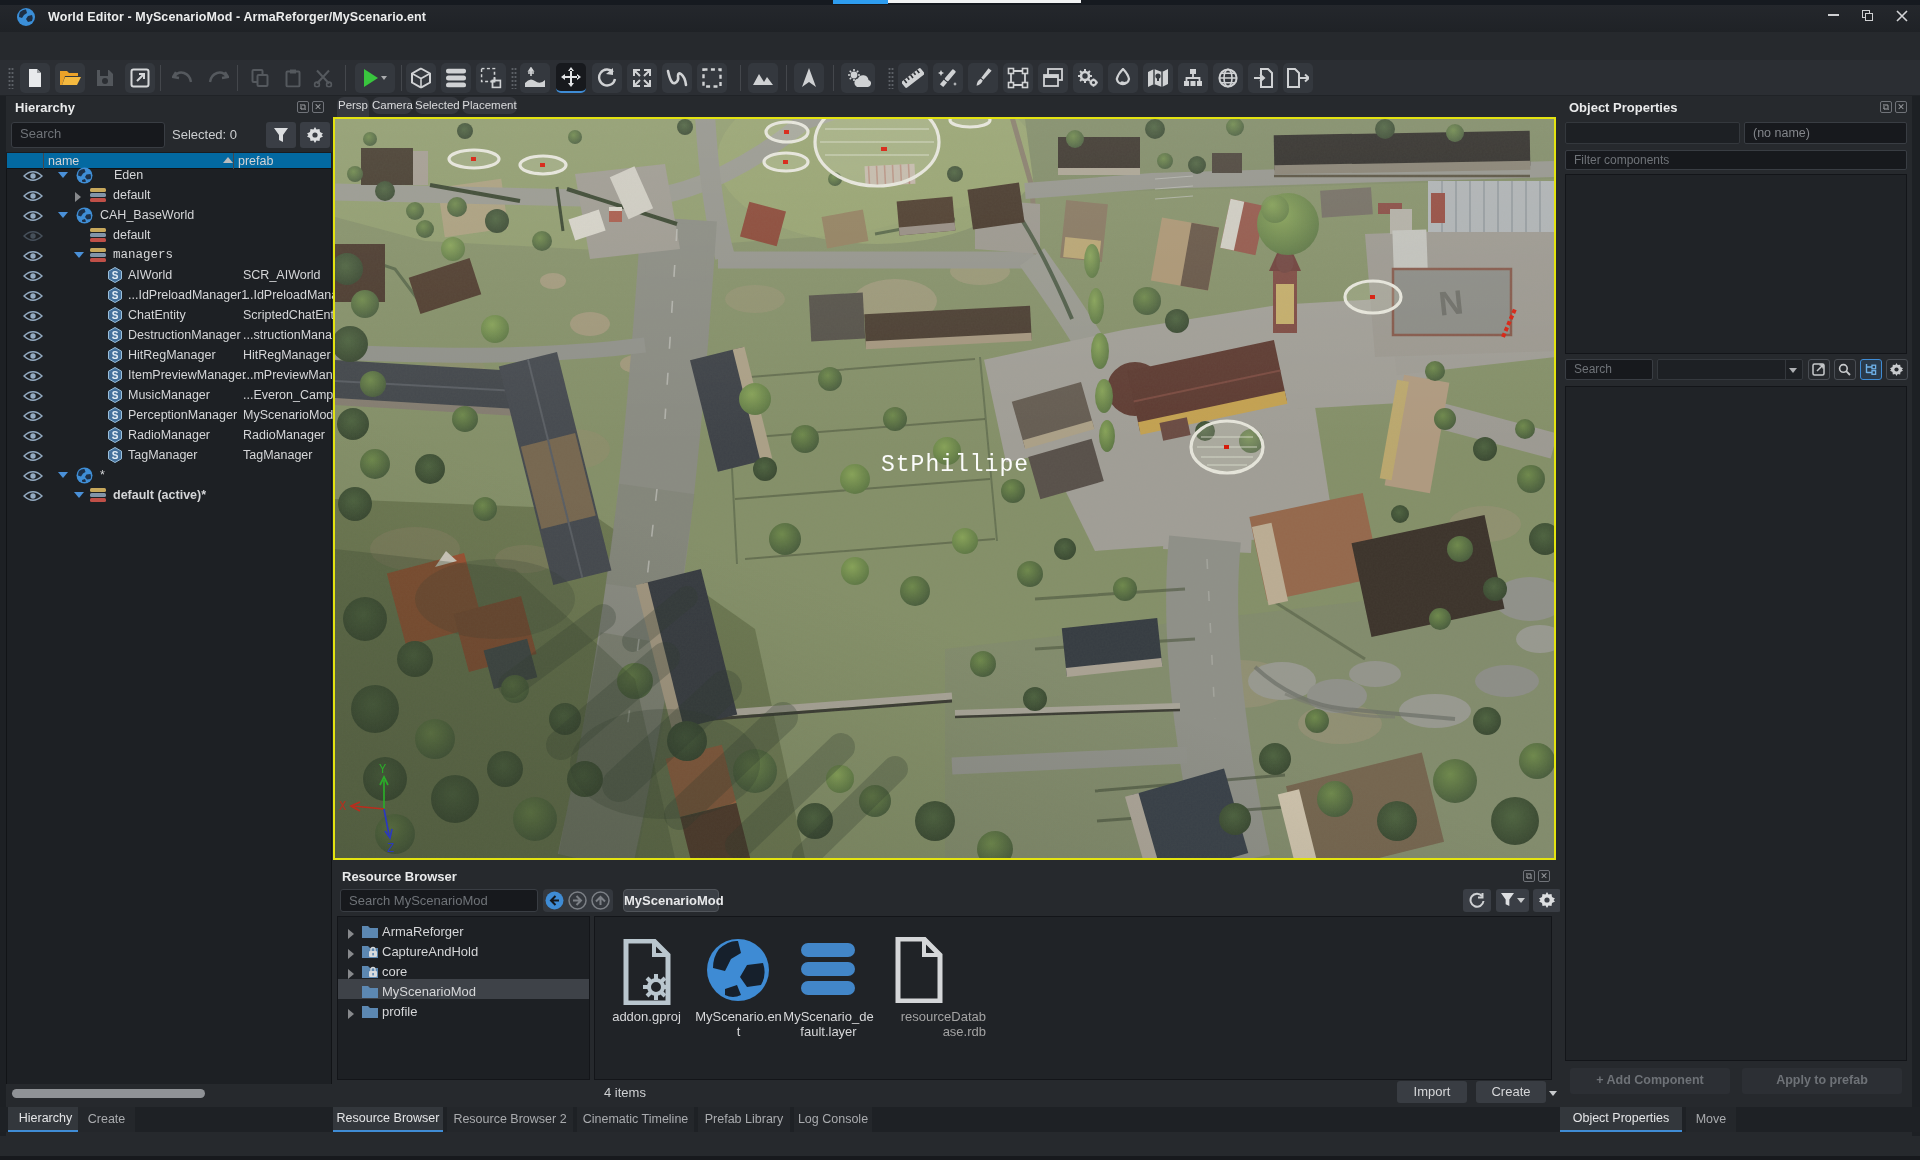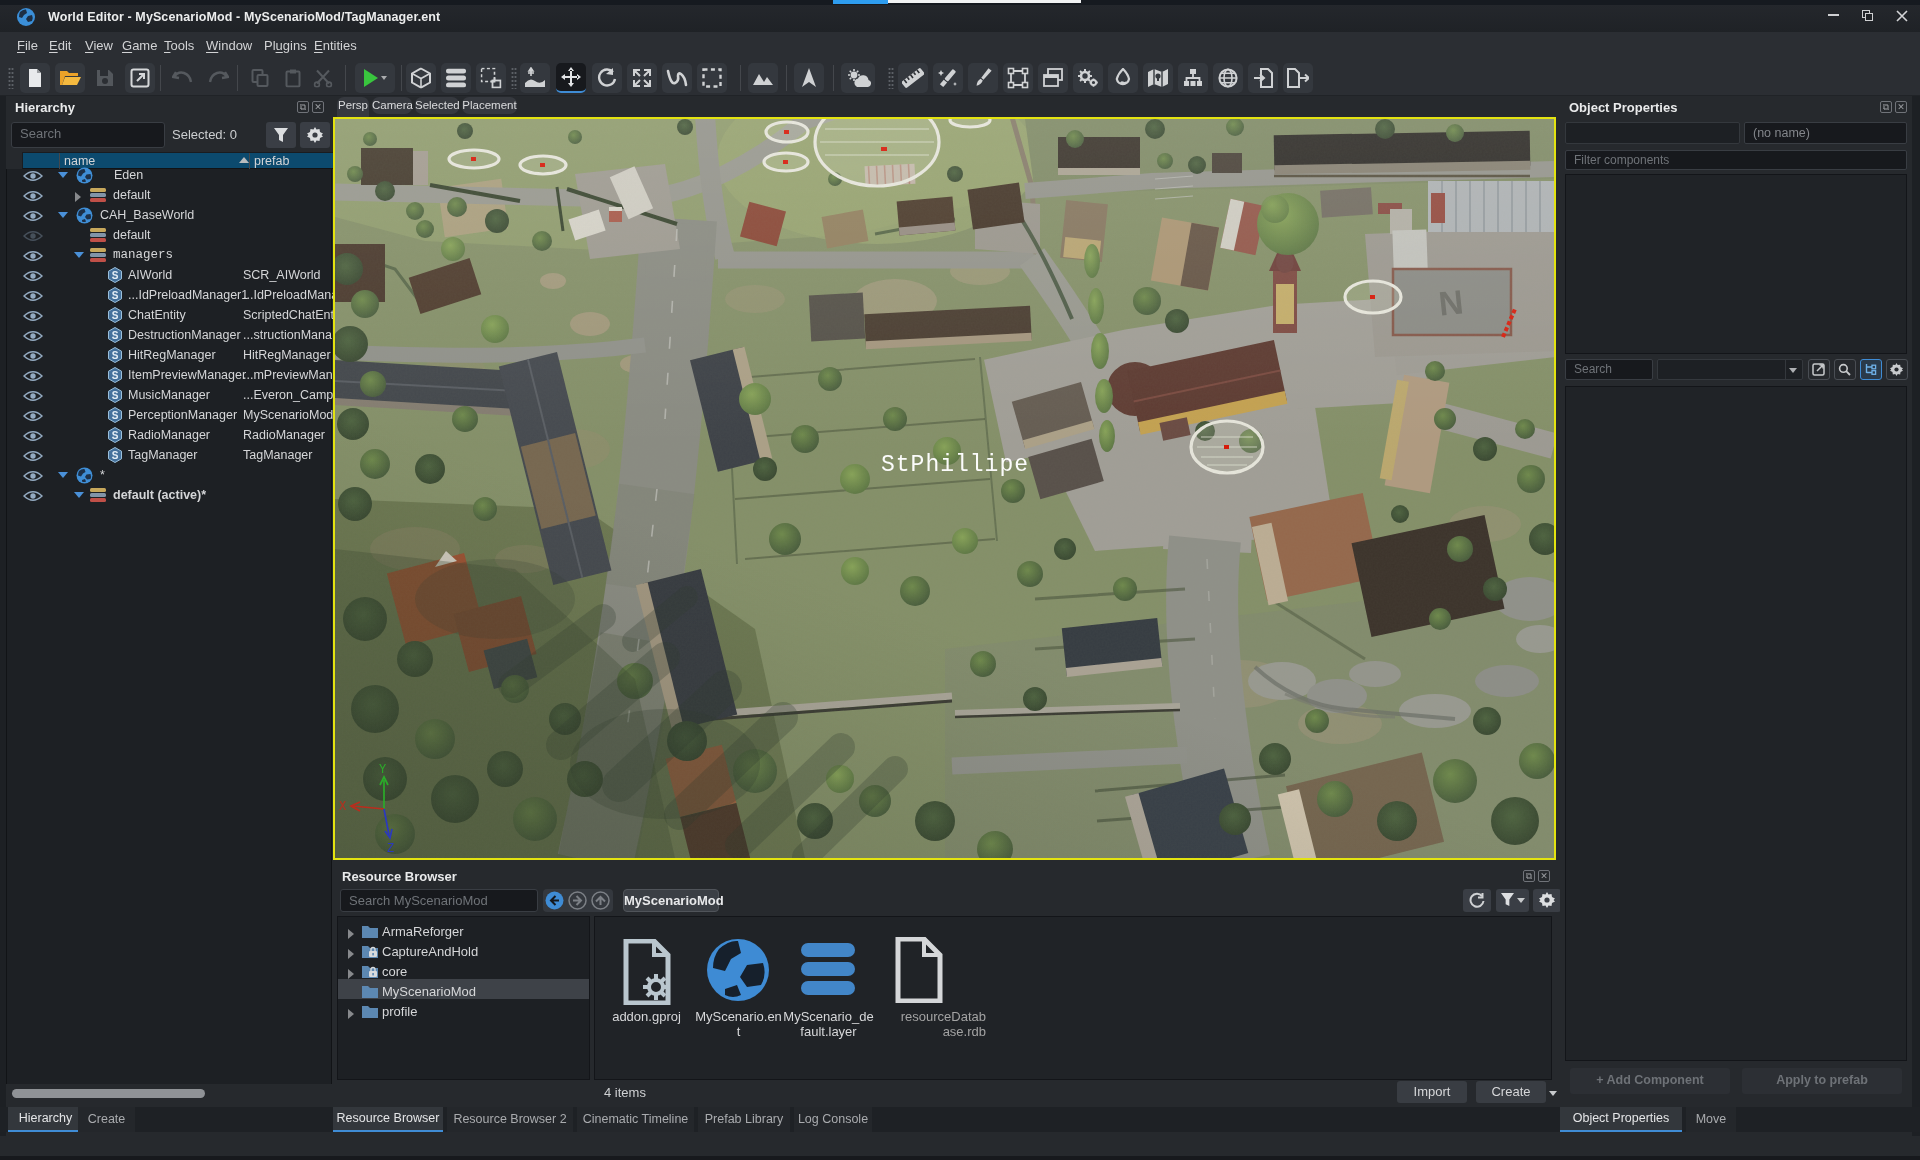--- a/index.html
+++ b/index.html
@@ -54,38 +54,28 @@
 <body>
 <div id="stage">
   <div class="abs" id="topstrip"></div>
   <div class="abs" style="left:833px;top:0;width:55px;height:4px;background:#2e9df0;"></div>
   <div class="abs" style="left:888px;top:0;width:193px;height:3px;background:#f2f3f4;"></div>
   <div class="abs" id="titlebar"></div>
   <svg class="abs" style="left:16px;top:7px;" width="20" height="20" viewBox="0 0 20 20">
     <circle cx="10" cy="10" r="9" fill="#3b8fd8"></circle>
     <path d="M4 5 Q7 2 10 2.5 L11 6 8 8 6 11 3 10 Q3 7 4 5 Z M12 9 L16 8 Q17.5 11 16 14 L12 15 10 12 Z" fill="#1d2f45"></path>
   </svg>
-  <div class="abs" id="title-text">World Editor - MyScenarioMod - MyScenarioMod/TagManager.ent</div>
+  <div class="abs" id="title-text">World Editor - MyScenarioMod - ArmaReforger/MyScenario.ent</div>
 
   <div class="abs" style="left:1828px;top:14px;width:11px;height:2px;background:#cfd0d2;"></div>
   <div class="abs" style="left:1862px;top:10px;width:8px;height:8px;border:1.5px solid #cfd0d2;"></div>
   <div class="abs" style="left:1865px;top:13px;width:8px;height:8px;border:1.5px solid #cfd0d2;background:#1f2226;"></div>
   <svg class="abs" style="left:1896px;top:10px;" width="12" height="12" viewBox="0 0 12 12">
     <path d="M1 1 L11 11 M11 1 L1 11" stroke="#d4d5d7" stroke-width="1.6"></path>
   </svg>
-  <div class="abs" id="menubar">
-    <span class="menu-item" style="left:17px;"><u>F</u>ile</span>
-    <span class="menu-item" style="left:49px;"><u>E</u>dit</span>
-    <span class="menu-item" style="left:85px;"><u>V</u>iew</span>
-    <span class="menu-item" style="left:122px;"><u>G</u>ame</span>
-    <span class="menu-item" style="left:164px;"><u>T</u>ools</span>
-    <span class="menu-item" style="left:206px;"><u>W</u>indow</span>
-    <span class="menu-item" style="left:264px;">Pl<u>u</u>gins</span>
-    <span class="menu-item" style="left:314px;"><u>E</u>ntities</span>
-  </div>
   <div class="abs" id="toolbar">
     <div class="tgrip" style="left:8px;"></div>
     <div class="tbtn" style="left:20px;">
         <svg width="18" height="20" viewBox="0 0 18 20">
           <path d="M3 1 H11 L15 5 V19 H3 Z" fill="#e8eaec"></path>
           <path d="M11 1 L11 5 H15 Z" fill="#9a9da0"></path>
         </svg>
       </div>
     <div class="tbtn" style="left:55px;">
         <svg width="22" height="18" viewBox="0 0 22 18">
@@ -325,21 +315,21 @@
     <div class="abs" style="left:166px;top:31px;font-size:13px;color:#ccced0;">Selected: 0</div>
     <div class="sqbtn" style="left:260px;top:26px;width:30px;height:26px;">
       <svg style="margin:6px 0 0 8px;" width="14" height="14" viewBox="0 0 14 14">
           <path d="M0 0 H14 L9 7 V14 L5 12 V7 Z" fill="#dcdee0"></path>
         </svg></div>
     <div class="sqbtn" style="left:294px;top:26px;width:30px;height:26px;">
       <svg style="margin:5px 0 0 7px;" width="16" height="16" viewBox="0 0 16 16">
           <path d="M8 0 L9.5 2.5 L12.5 2 L13 5 L16 6.5 L14.5 8 L16 9.5 L13 11 L12.5 14 L9.5 13.5 L8 16 L6.5 13.5 L3.5 14 L3 11 L0 9.5 L1.5 8 L0 6.5 L3 5 L3.5 2 L6.5 2.5 Z" fill="#dcdee0"></path>
           <circle cx="8" cy="8" r="2.6" fill="#3a3e45"></circle>
         </svg></div>
-    <div class="abs" style="left:16px;top:56px;width:326px;height:17px;background:#0c4a6e;border:1px solid #1a1c20;border-bottom:1px solid #111316;">
+    <div class="abs" style="left:0px;top:56px;width:326px;height:17px;background:#0369a1;border:1px solid #1a1c20;border-bottom:1px solid #111316;">
       <span style="position:absolute;left:41px;top:1px;font-size:12.5px;color:#d3d4d6;">name</span>
       <span style="position:absolute;left:231px;top:1px;font-size:12.5px;color:#d3d4d6;">prefab</span>
       <span style="position:absolute;left:216px;top:4px;width:0;height:0;border-left:5px solid transparent;border-right:5px solid transparent;border-bottom:6px solid #b9bbbd;"></span>
       <span style="position:absolute;left:36px;top:0px;width:1px;height:16px;background:#45484d;"></span>
       <span style="position:absolute;left:226px;top:0px;width:1px;height:16px;background:#45484d;"></span>
     </div>
     <div class="abs" id="htree" style="left:0px;top:73px;width:326px;height:915px;background:#1d2024;border-left:1px solid #111316;border-right:1px solid #111316;"></div>
     <div class="hrow" style="top:70px;">
         <span class="eye"><svg width="20" height="12" viewBox="0 0 20 12">
             <path d="M1 6 Q10 -2.5 19 6 Q10 14.5 1 6 Z" fill="none" stroke="#93a9c0" stroke-width="1.5"></path>

